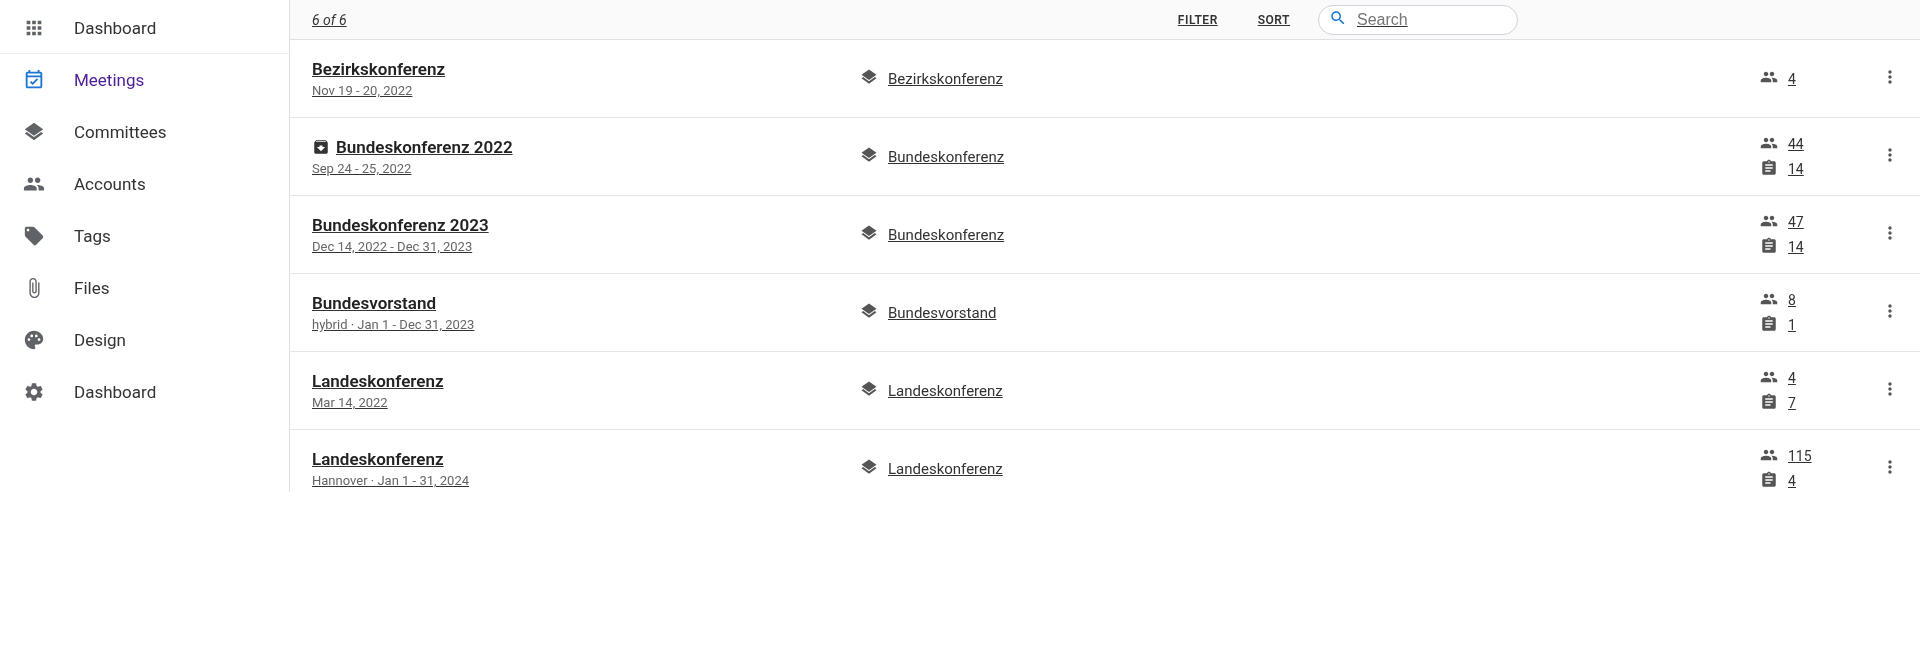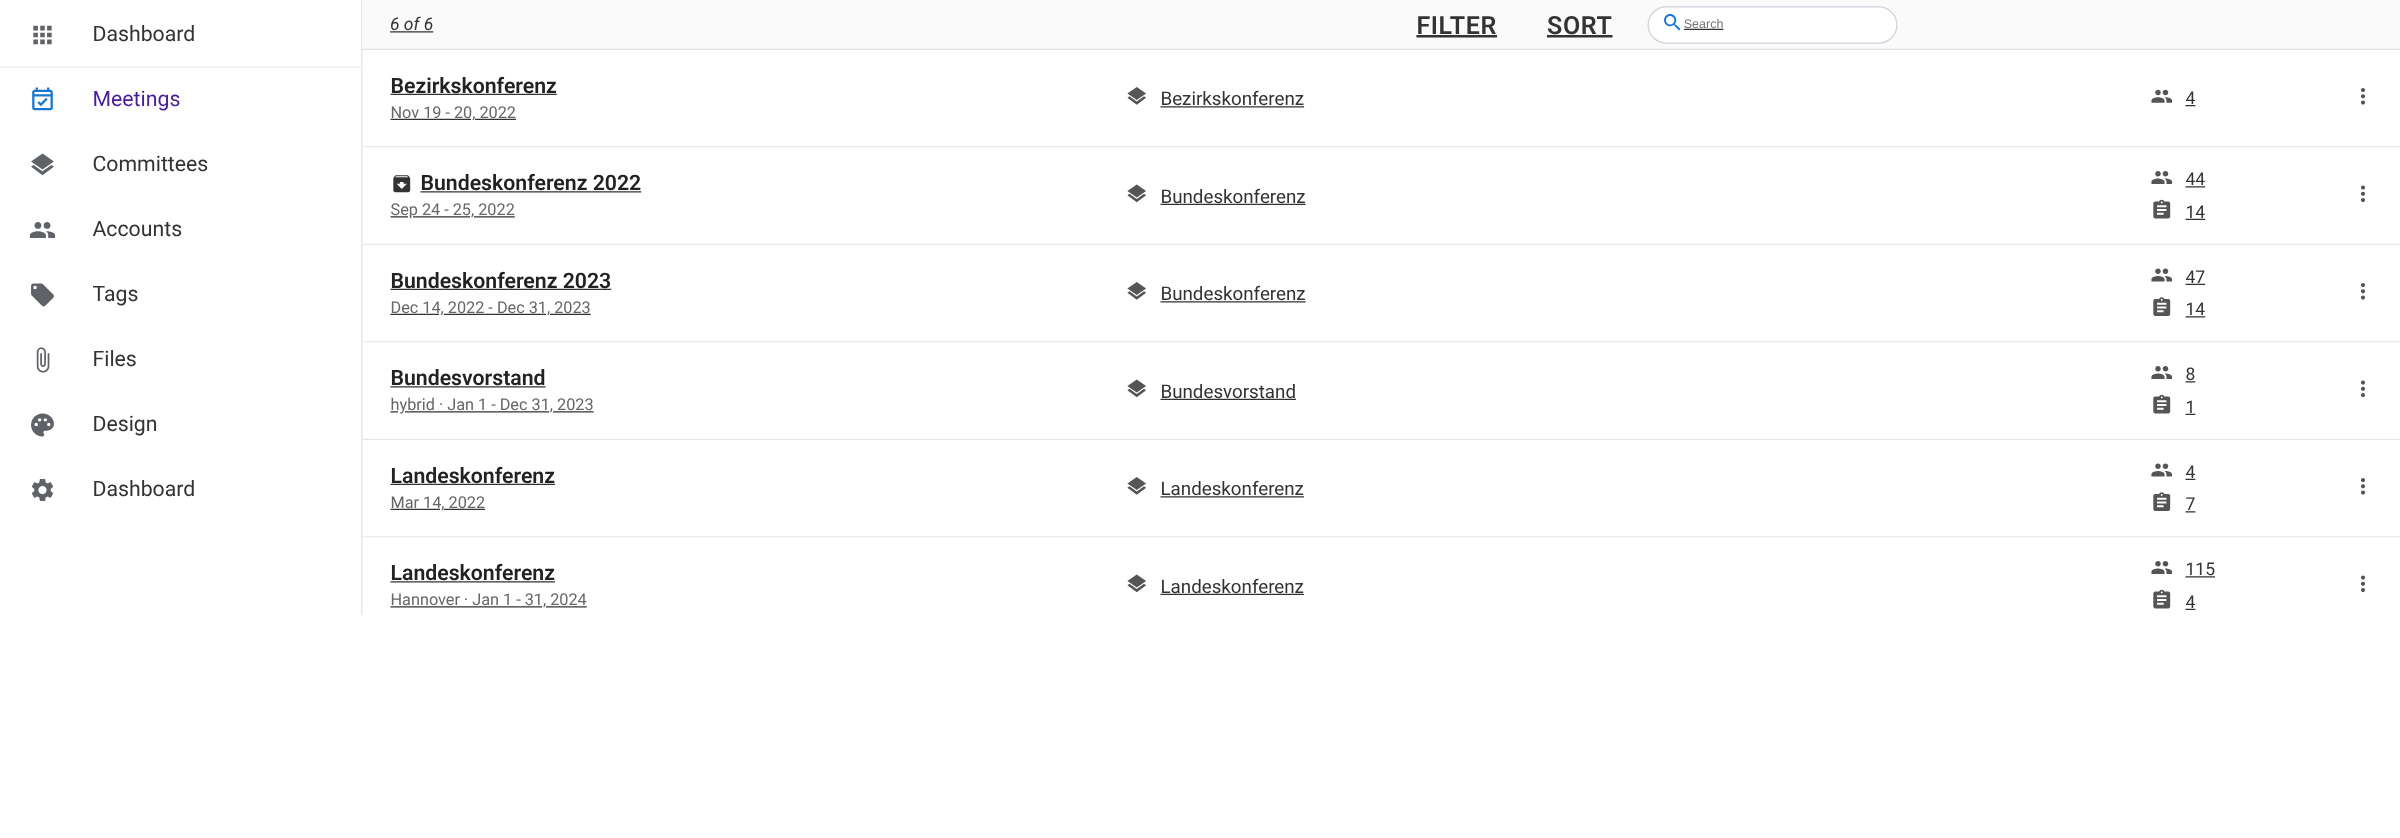--- a/index.html
+++ b/index.html
@@ -45,53 +45,53 @@
     display:flex;
     align-items:center;
     padding: 0 16px 0 22px;
     border-bottom: 1px solid #e0e0e0;
     background:#fafafa;
     gap:16px;
   }
   .count { font-style: italic; font-size:14px; color:#333; }
   .topbar .spacer { flex:1; }
   .top-btn {
-    font-size: 20px;
+    font-size: 12px;
     font-weight: 600;
     letter-spacing: 0.5px;
     color:#333;
     padding: 4px 12px;
     cursor:pointer;
   }
   .search-wrap {
     display:flex; align-items:center;
     border: 1px solid #cdd4dc;
     border-radius: 18px;
     padding: 0 14px 0 10px;
     height: 30px;
     width: 200px;
     background:#fff;
   }
   .search-wrap svg { width:18px; height:18px; fill:#1976d2; }
   .search-wrap input {
     border:none; outline:none; flex:1;
-    font-size:10px; color:#555;
+    font-size:16px; color:#555;
     background:transparent;
+    margin-left:10px;
   }
 
   .list { flex:1; overflow:auto; background:#fff; }
   .row {
     border-bottom: 1px solid #e6e6e6;
     display:flex;
     align-items:center;
     padding: 14px 10px 14px 22px;
     min-height: 78px;
     background:#fff;
     position:relative;
-    gap:40px;
   }
   .row .col-title { width:548px; display:flex; flex-direction:column; gap:4px; }
   .row .title-line { display:flex; align-items:center; gap:6px; }
   .row .title { font-size:17px; font-weight:600; color:#222; }
   .row .subtitle { font-size:13px; color:#666; }
   .row .col-committee { flex:1; display:flex; align-items:center; gap:10px; color:#333; font-size:15px; }
   .row .col-stats { width:110px; display:flex; flex-direction:column; gap:4px; }
   .stat { display:flex; align-items:center; gap:10px; font-size:14px; color:#333; }
   .stat svg { width:18px; height:18px; fill:#555; }
   .row .col-actions { width:40px; display:flex; align-items:center; justify-content:center; }

